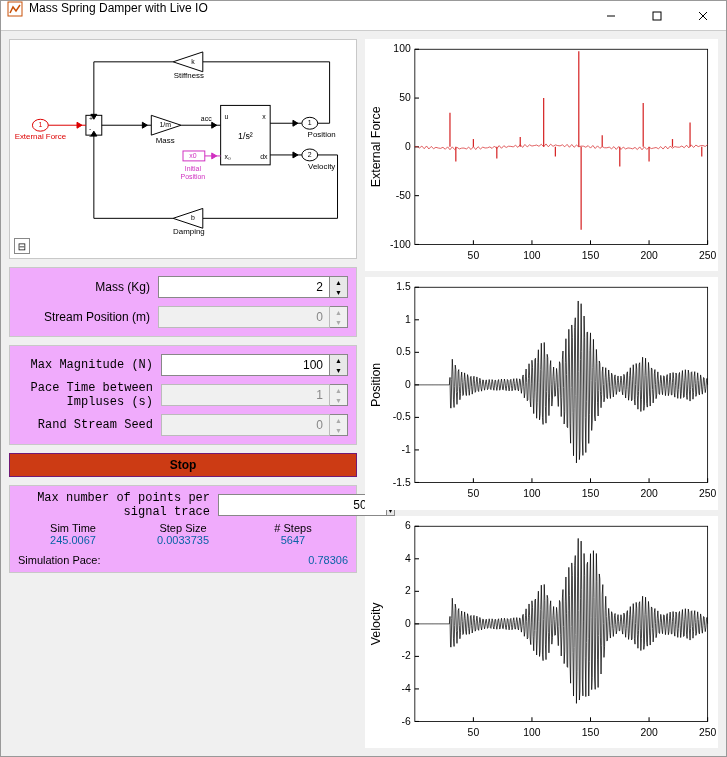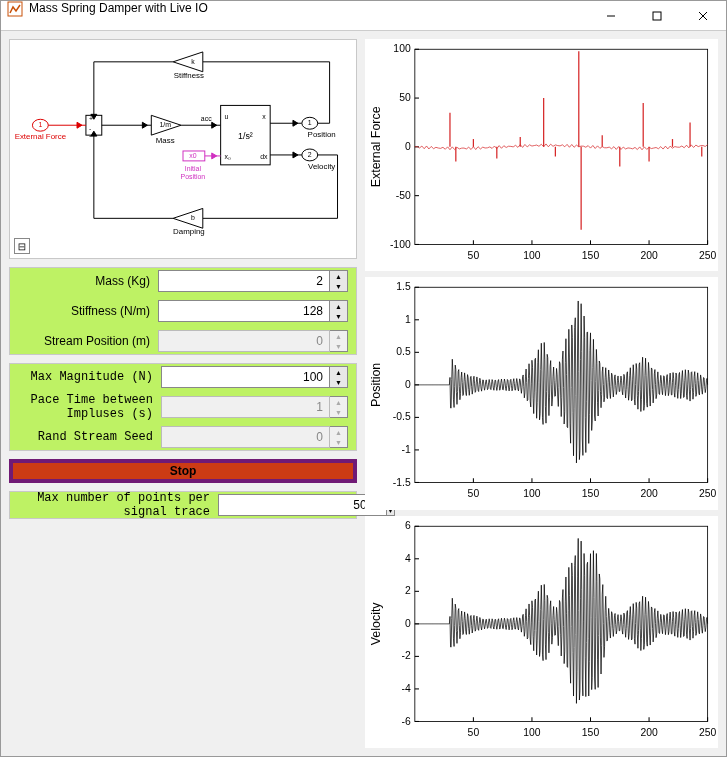--- a/index.html
+++ b/index.html
@@ -7,34 +7,34 @@
   .window { width: 727px; height: 757px; background: #f0f0f0; display: flex; flex-direction: column; border: 1px solid #999; }
   .titlebar { height: 30px; background: #fff; display: flex; border-bottom: 1px solid #ccc; }
   .titlebar .icon { width: 16px; height: 16px; margin: 0 6px; }
   .titlebar .title { flex: 1; font-size: 12px; color: #000; }
   .titlebar .wbtn { width: 46px; height: 30px; display: flex; align-items: center; justify-content: center; color: #000; }
 
   .content { flex: 1; display: flex; padding: 8px; gap: 8px; }
   .left { width: 348px; display: flex; flex-direction: column; gap: 8px; }
   .right { flex: 1; display: flex; flex-direction: column; gap: 6px; }
 
-  .panel { border: 1px solid #c8c8c8; background: #bef264; padding: 0 8px; }
+  .panel { border: 1px solid #c8c8c8; background: #f0abfc; padding: 6px 8px; }
   .diagram-box { border: 1px solid #c8c8c8; background: #fff; height: 220px; position: relative; padding: 4px; }
 
   .param-row { display: flex; align-items: center; height: 26px; margin-bottom: 4px; }
   .param-row:last-child { margin-bottom: 0; }
   .param-label { width: 140px; text-align: right; padding-right: 8px; color: #000; }
   .param-input { flex: 1; display: flex; }
   .param-input input { flex: 1; height: 22px; padding: 0 6px; text-align: right; border: 1px solid #888; background: #fff; font-size: 12px; }
   .param-input.disabled input { background: #f0f0f0; color: #888; border-color: #bbb; }
   .spinner { width: 18px; display: flex; flex-direction: column; border: 1px solid #888; border-left: none; }
   .spinner-btn { flex: 1; background: #e8e8e8; display:flex; align-items:center; justify-content:center; font-size:7px; line-height:1; }
   .spinner.disabled .spinner-btn { color: #aaa; background:#f0f0f0; }
 
-  .stop-btn { height: 24px; background: #cc3b14; color: #000; font-weight: bold; border: 4px solid #701a75; display: flex; align-items: center; justify-content: center; cursor: pointer; }
+  .stop-btn { height: 24px; background: #cc3b14; color: #000; font-weight: bold; border: 1px solid #701a75; display: flex; align-items: center; justify-content: center; cursor: pointer; }
   .sim-stats { display:flex; flex-direction:column; gap:4px; }
   .stat-row { display:flex; }
   .stat-row .col { flex:1; display:flex; flex-direction:column; align-items:center; font-size:11px;}
   .stat-row .col .lbl { color:#000; }
   .stat-row .col .val { color:#0a63a6; }
   .pace-row { display:flex; justify-content:space-between; font-size:11px; margin-top:4px;}
   .pace-row .val { color:#0a63a6; }
 
   .chart { flex:1; background:#fff; border:none; position:relative; }
   .chart svg { width:100%; height:100%; }
@@ -159,30 +159,20 @@
             <div class="param-label">Mass (Kg)</div>
             <div class="param-input">
               <input value="2" style="">
               <div class="spinner">
                 <div class="spinner-btn">▲</div>
                 <div class="spinner-btn">▼</div>
               </div>
             </div>
           </div>
           <div class="param-row">
-            <div class="param-label">Stiffness (N/m)</div>
-            <div class="param-input">
-              <input value="128" style="">
-              <div class="spinner">
-                <div class="spinner-btn">▲</div>
-                <div class="spinner-btn">▼</div>
-              </div>
-            </div>
-          </div>
-          <div class="param-row">
             <div class="param-label">Stream Position (m)</div>
             <div class="param-input disabled">
               <input disabled="" value="0" style="">
               <div class="spinner disabled">
                 <div class="spinner-btn">▲</div>
                 <div class="spinner-btn">▼</div>
               </div>
             </div>
           </div>
         </div>
@@ -223,20 +213,40 @@
 
       <div class="panel">
         <div class="param-row wide">
           <div class="param-label">Max number of points per signal trace</div>
           <div class="param-input" style="max-width:100px">
             <input value="5000" style="">
             <div class="spinner">
               <div class="spinner-btn">▲</div>
               <div class="spinner-btn">▼</div>
             </div>
+          </div>
+        </div>
+        <div class="sim-stats">
+          <div class="stat-row">
+            <div class="col">
+                <span class="lbl">Sim Time</span>
+                <span class="val">245.0067</span>
+              </div>
+            <div class="col">
+                <span class="lbl">Step Size</span>
+                <span class="val">0.0033735</span>
+              </div>
+            <div class="col">
+                <span class="lbl"># Steps</span>
+                <span class="val">5647</span>
+              </div>
+          </div>
+          <div class="pace-row">
+            <span>Simulation Pace:</span>
+            <span class="val">0.78306</span>
           </div>
         </div>
       </div>
 
     </div>
 
     <div class="right">
       <div class="chart"><svg id="chart-0" viewBox="0 0 340 220">
             <rect x="48" y="8" width="282" height="188" fill="#fff" stroke="#000" stroke-width="0.8"></rect>
             <line x1="48" y1="196" x2="52" y2="196" stroke="#000"></line>

